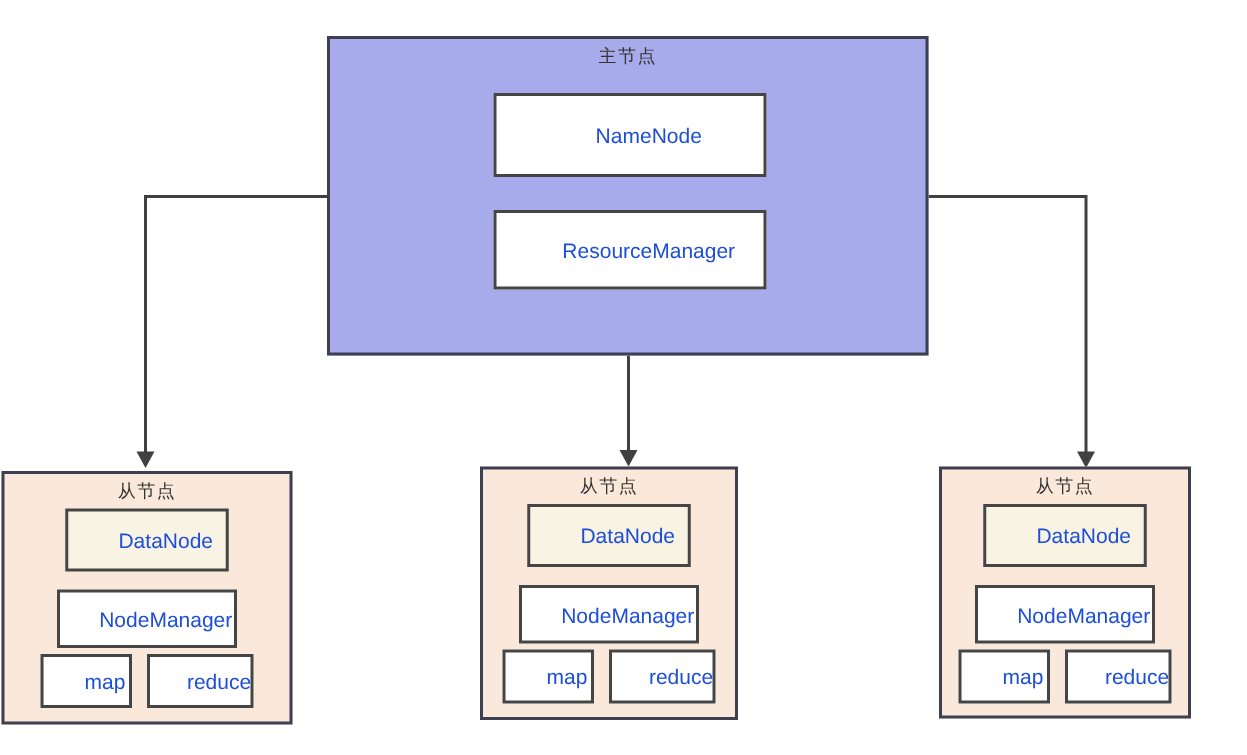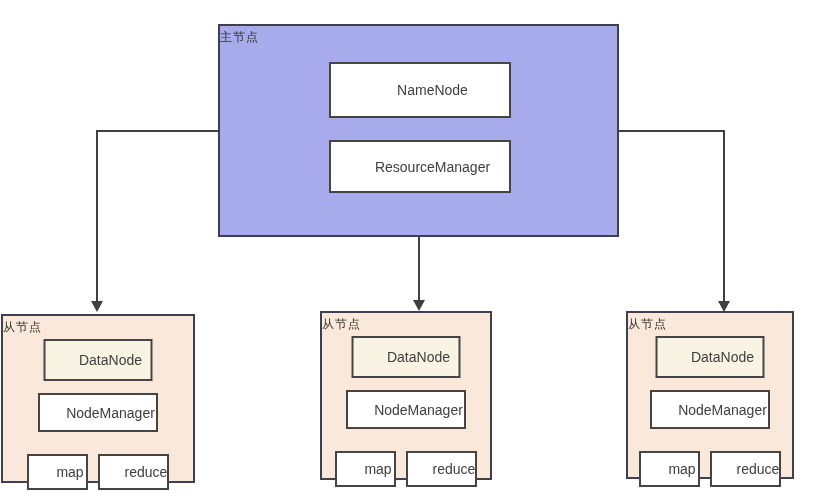--- a/index.html
+++ b/index.html
@@ -39,51 +39,51 @@
   .slave {
     background: var(--slave-fill, #fae8da);
     border: 2px solid var(--node-border, #4a4a4a);
   }
   .s1 { left: 1px;   top: 314px; width: 194px; height: 169px; }
   .s2 { left: 320px; top: 311px; width: 172px; height: 169px; }
   .s3 { left: 626px; top: 311px; width: 168px; height: 168px; }
   .node-title {
     position: absolute;
     top: 3px; left: 0; right: 0;
-    text-align: left;
+    text-align: center;
     font-size: 12px;
     color: #333333;
     letter-spacing: 1px;
   }
   .inner-box {
     position: absolute;
     box-sizing: border-box;
     background: #ffffff;
     border: 2px solid var(--box-border, #454545);
     display: flex;
     align-items: center;
     justify-content: center;
     font-size: 14px;
-    color: #404040;
+    color: #1d4ed8;
     padding-left: 25px;
   }
   .namenode        { left: 109px; top: 36px;  width: 182px; height: 56px; }
   .resourcemanager { left: 109px; top: 114px; width: 182px; height: 53px; }
   .datanode {
     top: 23px; left: 50%; transform: translateX(-50%);
     width: 109px; height: 42px;
     background: var(--datanode-fill, #f8f3e2);
   }
   .nodemanager {
     top: 77px; left: 50%; transform: translateX(-50%);
     width: 120px; height: 39px; justify-content: center;
   }
   .task-row {
     position: absolute;
-    top: 138px; left: 50%; transform: translateX(-50%);
+    top: 120px; left: 50%; transform: translateX(-50%);
     display: flex;
     gap: 10px;
     text-align: right;
   }
   .task-row .inner-box {
     position: static;
     transform: none;
     height: 36px;
   }
   .task-map    { width: 61px; }

